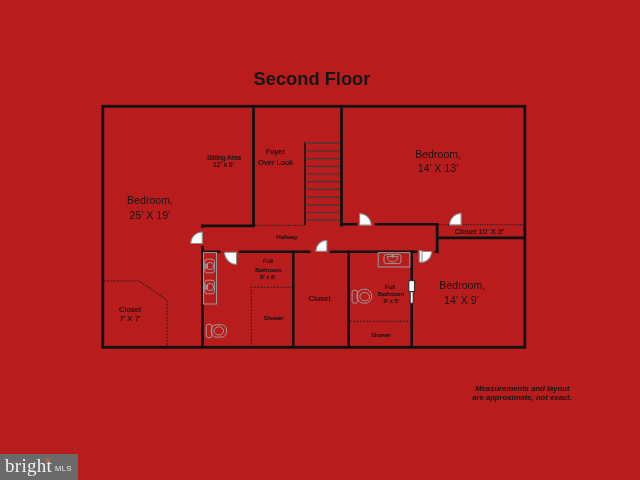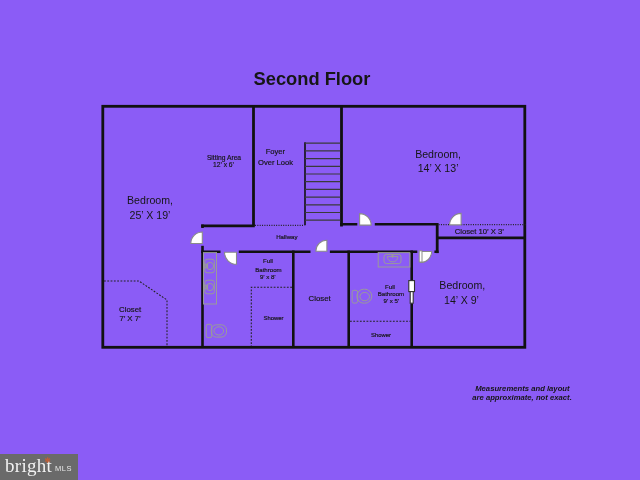--- a/index.html
+++ b/index.html
@@ -1,16 +1,16 @@
 <!DOCTYPE html>
 <html><head>
 <meta charset="utf-8">
 <style>
   html,body{margin:0;padding:0;background:#ffffff;}
-  .page{position:relative;width:640px;height:480px;background:#8b5cf6;overflow:hidden;
+  .page{position:relative;width:640px;height:480px;background:#b91c1c;overflow:hidden;
         font-family:"Liberation Sans", sans-serif;}
   svg{position:absolute;left:0;top:0;opacity:0.999;}
   text{fill:#161616;}
 </style>
 </head>
 <body>
 <div class="page">
 <svg width="640" height="480" viewBox="0 0 640 480" style="filter:blur(0px)">
 
   <text x="312" y="84.5" font-size="18.3" font-weight="bold" text-anchor="middle">Second Floor</text>

